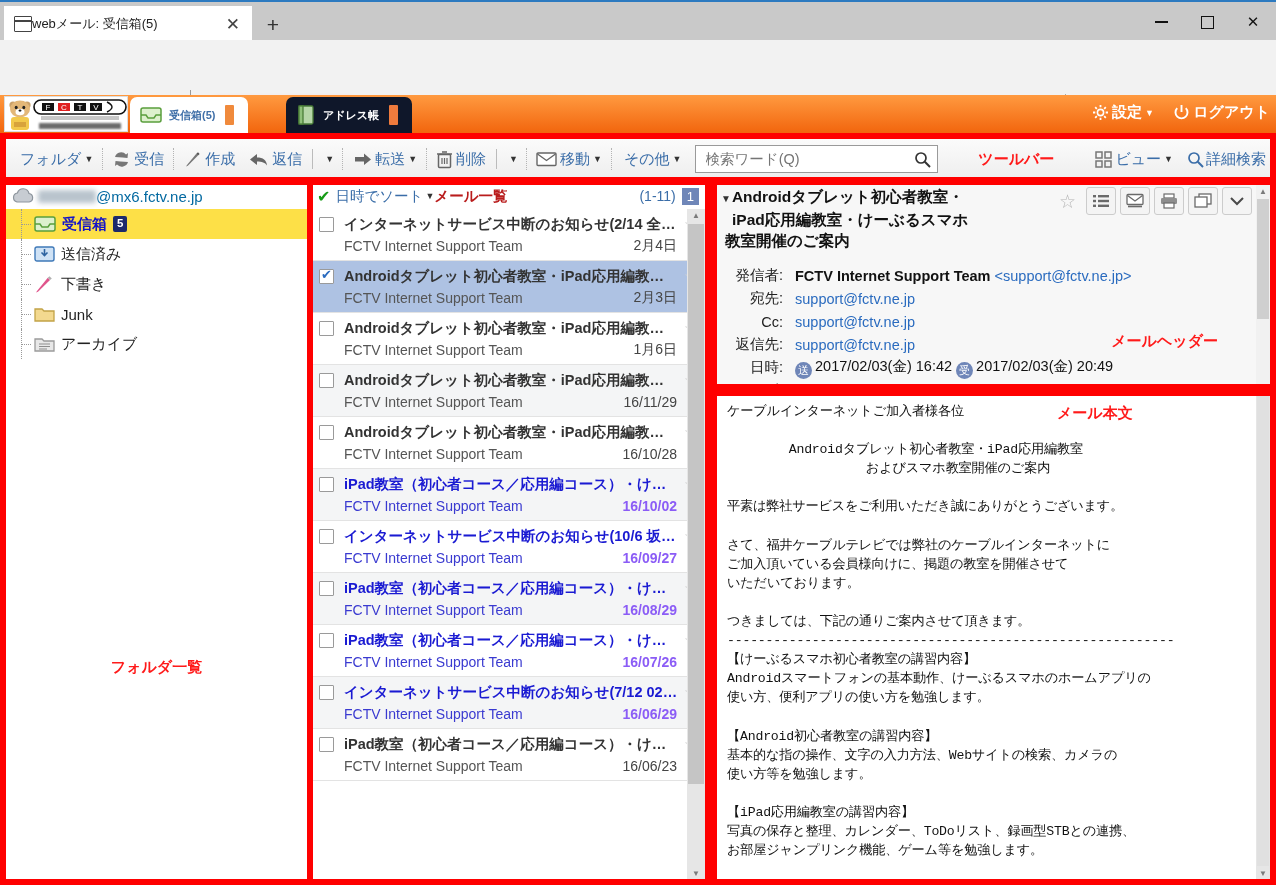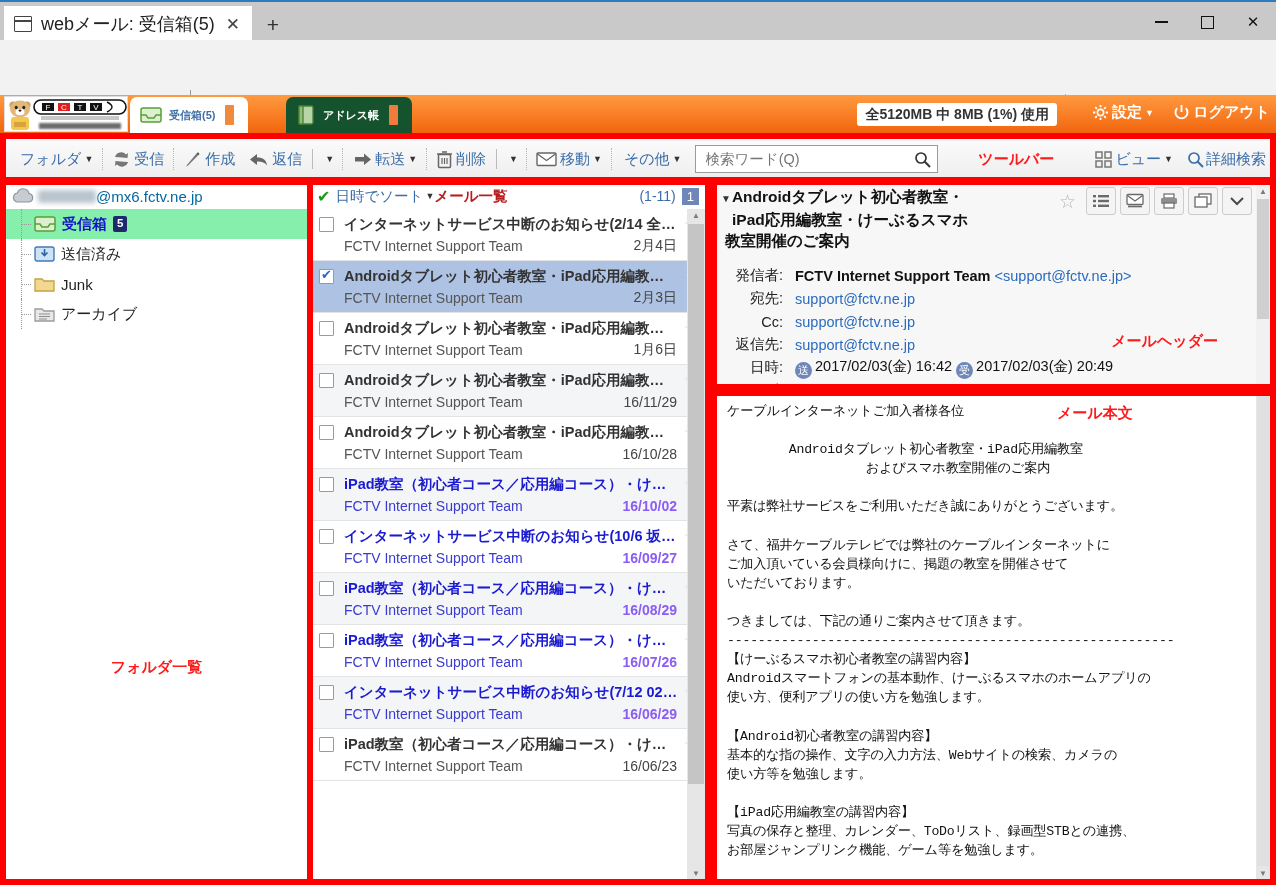--- a/index.html
+++ b/index.html
@@ -16,21 +16,21 @@
   .win-titlebar{
     position:absolute; left:0; top:0; width:1276px; height:40px;
     background:#c9c9c9; border-top:2px solid #2c7ac0;
   }
   .tab{
     position:absolute; left:4px; top:4px; width:248px; height:36px;
     background:#fff; display:flex; align-items:center; padding:0 6px 0 10px;
   }
   .tab-ficon{ width:18px;height:16px;border:1.6px solid #444;border-radius:1px;position:relative;flex:0 0 auto;}
   .tab-ficon:before{content:"";position:absolute;left:0;top:3px;width:100%;height:1.6px;background:#444;}
-  .tab-title{ font-size:18px; color:#222; margin-left:9px; white-space:nowrap; overflow:hidden;}
+  .tab-title{ font-size:13px; color:#222; white-space:nowrap; overflow:hidden;}
   .tab-close{ margin-left:auto; font-size:17px; color:#444; line-height:1; cursor:default; padding:0 6px;}
   .newtab{ position:absolute; left:256px; top:8px; width:34px; height:30px;
     font-size:21px; color:#333; text-align:center; line-height:30px; font-weight:300;}
   .wbtns{ position:absolute; right:0; top:0; height:40px; display:flex; align-items:center;}
   .wbtn{ width:46px; height:40px; display:flex; align-items:center; justify-content:center; color:#111; font-size:15px;}
   .wbtn .min{ display:block; width:13px; height:1.4px; background:#111; }
   .wbtn .max{ display:block; width:13px; height:13px; border:1.4px solid #111; }
 
   .navbar{
     position:absolute; left:0; top:40px; width:1276px; height:55px;
@@ -77,21 +77,21 @@
   }
   .logo-fctv{ position:absolute; left:28px; top:2px; width:94px; height:16px; }
   .logo-sub1{ position:absolute;left:36px;top:19px;width:78px;height:4px;background:#c8c8c8;filter:blur(.7px);}
   .logo-sub2{ position:absolute;left:34px;top:26px;width:82px;height:6px;background:#6b6b6b;filter:blur(.8px);}
   .otab{
     position:absolute; top:97px; height:36px; border-radius:7px 7px 0 0;
     display:flex; align-items:center; padding:0 14px 0 10px;
     font-size:11px; font-weight:bold;
   }
   .otab.active{ left:130px; background:#fff; color:#3f6fa8; }
-  .otab.inactive{ left:286px; background:#14532d; color:#fff; }
+  .otab.inactive{ left:286px; background:#0f172a; color:#fff; }
   .otab .bar{ width:9px;height:20px;background:#f08a3c;margin-left:10px;border-radius:1px;}
   .otab.inactive .bar{ background:#ef7b3d; }
   .quota{
     position:absolute; right:219px; top:103px; height:23px;
     background:#fff; border-radius:3px; padding:0 8px; line-height:23px;
     font-size:14px; color:#333; font-weight:bold; white-space:nowrap;
   }
   .obtn{ position:absolute; top:103px; color:#fff; font-size:15px; font-weight:bold;
          display:flex; align-items:center; white-space:nowrap; }
   .obtn.settings{ right:122px; }
@@ -124,21 +124,21 @@
     position:absolute; left:6px; top:183px; width:301px; height:698px;
     background:#fff; overflow:hidden;
   }
   .acct{ display:flex; align-items:center; height:26px; padding-left:4px; font-size:15px; color:#0369a1; }
   .acct .blurname{ display:inline-block;width:58px;height:13px;background:#b9c4cd;filter:blur(2.6px);
                    border-radius:2px;margin:0 0 0 2px; vertical-align:middle;}
   .fitem{ display:flex; align-items:center; height:30px; padding-left:12px; font-size:15px; color:#222; position:relative;}
   .fitem .tree{ position:absolute; left:15px; top:0; width:12px; height:30px; }
   .fitem .tree:before{ content:""; position:absolute; left:0; top:0; bottom:0; border-left:1px dotted #999; }
   .fitem .tree:after{ content:""; position:absolute; left:0; top:15px; width:10px; border-top:1px dotted #999; }
-  .fitem.sel{ background:#86efac; }
+  .fitem.sel{ background:#fde047; }
   .fitem .fname{ margin-left:6px; }
   .fitem.sel .fname{ color:#1414c8; font-weight:bold; }
   .badge{ display:inline-block; background:#1d2a6b; color:#fff; font-size:11.5px; font-weight:bold;
           padding:1px 4px; border-radius:2px; margin-left:6px; line-height:1.2; }
   .folder-annot{ position:absolute; left:0; top:475px; width:301px; text-align:center;
                  color:#ff1a1a; font-size:15px; font-weight:bold; }
 
   
   .pane-mid{
     position:absolute; left:313px; top:183px; width:392px; height:698px;
@@ -333,21 +333,20 @@
 
   <div class="otab inactive">
     <svg width="20" height="20" viewBox="0 0 20 20">
       <rect x="3" y="1" width="14" height="18" rx="1.5" fill="#b6d6a8" stroke="#4a7d38" stroke-width="1.3"></rect>
       <rect x="3" y="1" width="4" height="18" fill="#8fc07a" stroke="#4a7d38" stroke-width="1.3"></rect>
     </svg>
     <span style="margin-left:7px">アドレス帳</span>
     <span class="bar"></span>
   </div>
 
-  <div class="quota">全5120MB 中 8MB (1%) 使用</div>
 
   <div class="obtn settings">
     <svg width="17" height="17" viewBox="0 0 17 17" style="margin-right:3px">
       <circle cx="8.5" cy="8.5" r="3.1" fill="none" stroke="#fff" stroke-width="1.6"></circle>
       <g stroke="#fff" stroke-width="1.8">
           <path d="M8.5 1 v2.3M8.5 13.7V16M1 8.5h2.3M13.7 8.5H16M3.2 3.2l1.6 1.6M12.2 12.2l1.6 1.6M13.8 3.2l-1.6 1.6M4.8 12.2l-1.6 1.6"></path>
         </g>
     </svg>
     <span>設定</span>
     <span style="font-size:9px;margin-left:3px">▼</span>
@@ -476,20 +475,28 @@
 
     <div class="fitem">
       <span class="tree"></span>
       <svg width="21" height="18" viewBox="0 0 21 18" style="margin-left:16px">
         <rect x="1" y="2" width="19" height="14" rx="2" fill="#cfe2f5" stroke="#3f79b8" stroke-width="1.4"></rect>
         <path d="M10.5 4 V10 M7.5 7.5 L10.5 10.5 L13.5 7.5" fill="none" stroke="#2d63a0" stroke-width="1.6"></path>
       </svg>
       <span class="fname">送信済み</span>
     </div>
 
+    <div class="fitem">
+      <span class="tree"></span>
+      <svg width="21" height="19" viewBox="0 0 21 19" style="margin-left:16px">
+        <path d="M3 16 L2 17.5 L4 16.8 L16 5 L13.8 2.8 Z" fill="#e0558c"></path>
+        <path d="M13.8 2.8 L15.5 1.2 L17.8 3.4 L16 5 Z" fill="#b0b0b0"></path>
+      </svg>
+      <span class="fname">下書き</span>
+    </div>
 
     <div class="fitem">
       <span class="tree"></span>
       <svg width="21" height="18" viewBox="0 0 21 18" style="margin-left:16px">
         <path d="M1 4 h7 l2 2 h10 v10 h-19 Z" fill="#f3d98f" stroke="#c2a347" stroke-width="1.3"></path>
       </svg>
       <span class="fname">Junk</span>
     </div>
 
     <div class="fitem">

